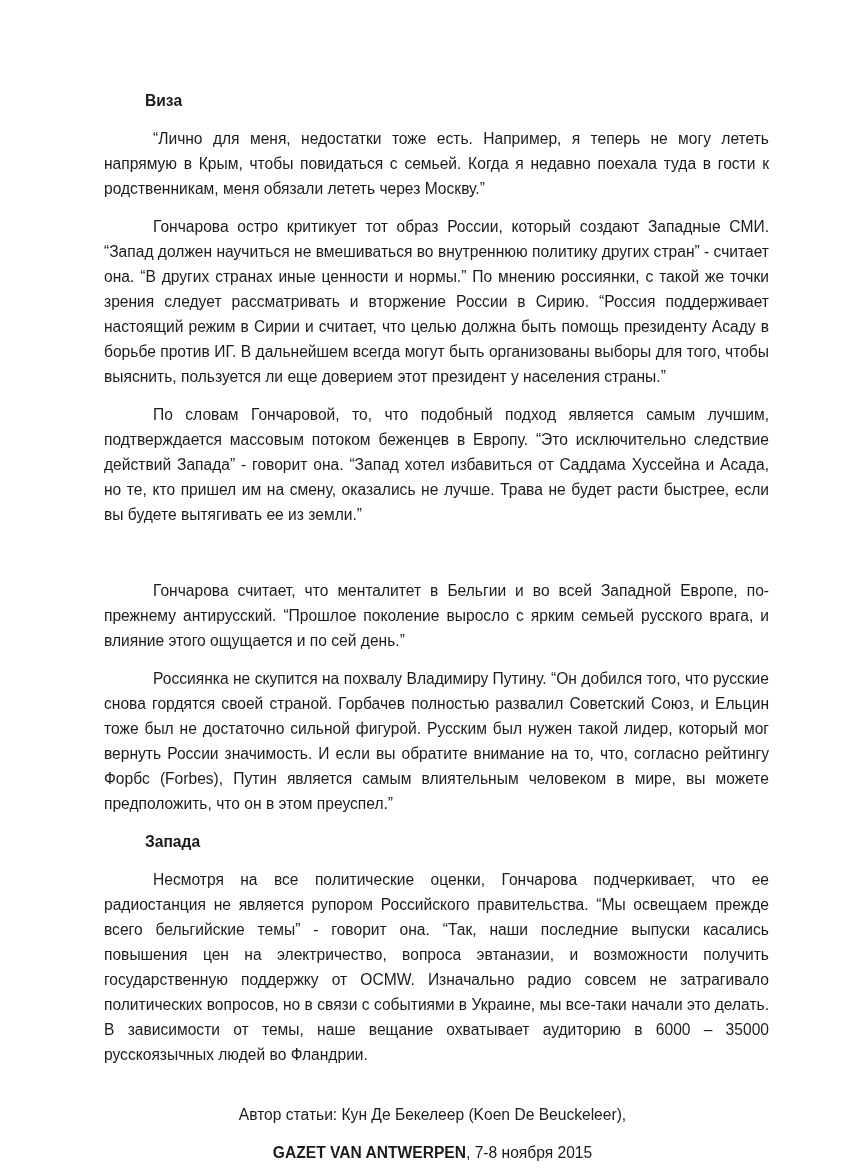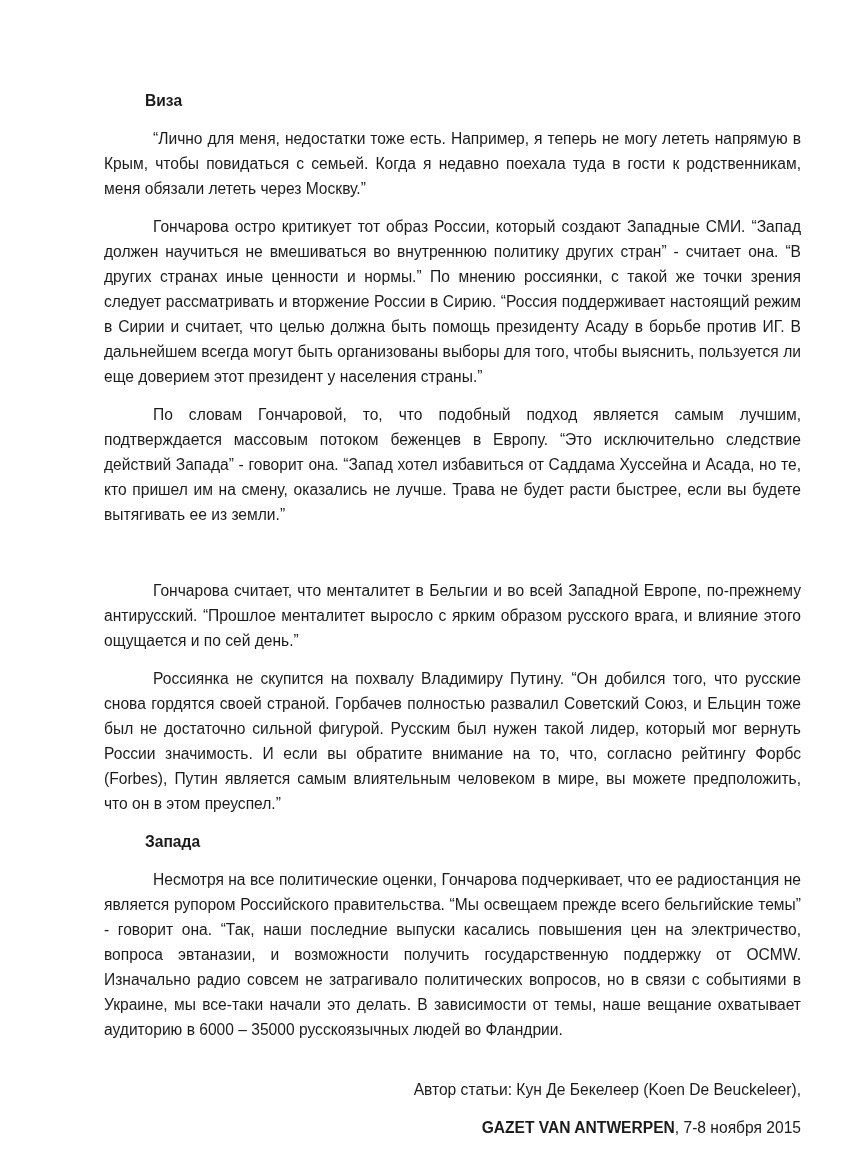--- a/index.html
+++ b/index.html
@@ -7,21 +7,21 @@
     padding: 0;
     background: #e9e9e9;
   }
   .page {
     position: relative;
     width: 841px;
     height: 1172px;
     margin: 0 auto;
     background: #ffffff;
     box-sizing: border-box;
-    padding: 88px 40px 0 96px;
+    padding: 88px 72px 0 96px;
     font-family: "Liberation Sans", sans-serif;
     font-size: 15.6px;
     line-height: 25px;
     color: #1b1b1b;
     overflow: hidden;
   }
   .heading {
     font-size: 15.6px;
     font-weight: bold;
     margin: 0 0 13px 0;
@@ -35,21 +35,21 @@
   }
   .spacer {
     height: 25px;
     margin: 0 0 13px 0;
   }
   .pre-footer-gap {
     height: 22px;
   }
   .footer-line {
     margin: 0 0 13px 0;
-    text-align: right;
+    text-align: center;
     text-indent: 0;
   }
   .footer-line b {
     font-weight: bold;
   }
 </style>
 </head>
 <body>
 
 <div class="page">
@@ -57,21 +57,21 @@
   <h2 class="heading">Виза</h2>
 
   <p class="para">“Лично для меня, недостатки тоже есть. Например, я теперь не могу лететь напрямую в Крым, чтобы повидаться с семьей. Когда я недавно поехала туда в гости к родственникам, меня обязали лететь через Москву.”</p>
 
   <p class="para">Гончарова остро критикует тот образ России, который создают Западные СМИ. “Запад должен научиться не вмешиваться во внутреннюю политику других стран” - считает она. “В других странах иные ценности и нормы.” По мнению россиянки, с такой же точки зрения следует рассматривать  и вторжение России в Сирию.  “Россия поддерживает настоящий режим в Сирии и считает, что  целью должна быть помощь президенту Асаду в борьбе против ИГ. В дальнейшем всегда могут быть организованы выборы для того, чтобы выяснить, пользуется ли еще доверием этот президент у населения страны.”</p>
 
   <p class="para">По словам Гончаровой, то, что подобный подход является самым лучшим, подтверждается массовым потоком беженцев в Европу.  “Это исключительно следствие действий Запада” -  говорит она.  “Запад хотел избавиться от Саддама Хуссейна и Асада, но те, кто пришел им на смену, оказались не лучше. Трава не будет расти быстрее, если вы будете вытягивать ее из земли.”</p>
 
   <div class="spacer"></div>
 
-  <p class="para">Гончарова считает, что менталитет в Бельгии и во всей Западной Европе, по-прежнему антирусский. “Прошлое менталитет выросло с ярким образом русского врага, и влияние этого ощущается и по сей день.”</p>
+  <p class="para">Гончарова считает, что менталитет в Бельгии и во всей Западной Европе, по-прежнему антирусский. “Прошлое поколение выросло с ярким семьей русского врага, и влияние этого ощущается и по сей день.”</p>
 
   <p class="para">Россиянка не скупится на похвалу Владимиру Путину. “Он добился того, что русские снова гордятся своей страной. Горбачев полностью развалил Советский Союз, и Ельцин тоже был не достаточно сильной фигурой. Русским был нужен такой лидер, который мог вернуть России значимость. И если вы обратите внимание на то, что, согласно рейтингу Форбс (Forbes), Путин является самым влиятельным человеком в мире, вы можете предположить, что он в этом преуспел.”</p>
 
   <h2 class="heading">Запада</h2>
 
   <p class="para">Несмотря на все  политические  оценки, Гончарова подчеркивает, что ее радиостанция не является рупором Российского правительства. “Мы освещаем  прежде всего бельгийские темы” - говорит она. “Так, наши последние выпуски касались повышения цен на электричество, вопроса  эвтаназии,  и  возможности  получить  государственную  поддержку  от  OCMW. Изначально радио совсем не затрагивало  политических вопросов, но в связи с событиями в Украине, мы все-таки начали  это  делать.  В зависимости  от темы,  наше вещание  охватывает аудиторию в  6000 – 35000 русскоязычных людей во Фландрии.</p>
 
   <div class="pre-footer-gap"></div>
 
   <p class="footer-line">Автор статьи: Кун Де Бекелеер (Koen De Beuckeleer),</p>

